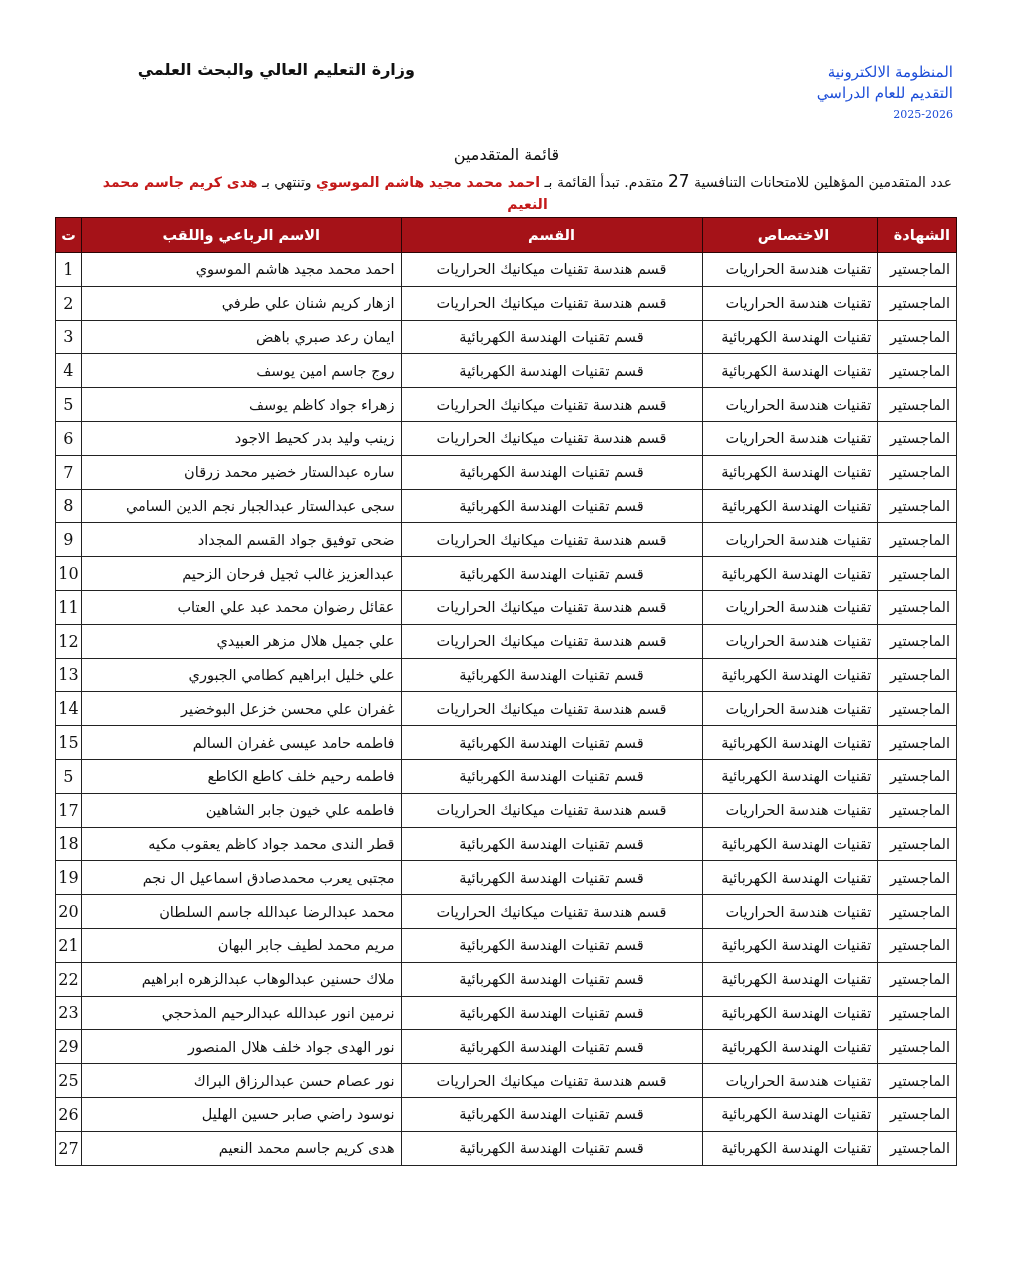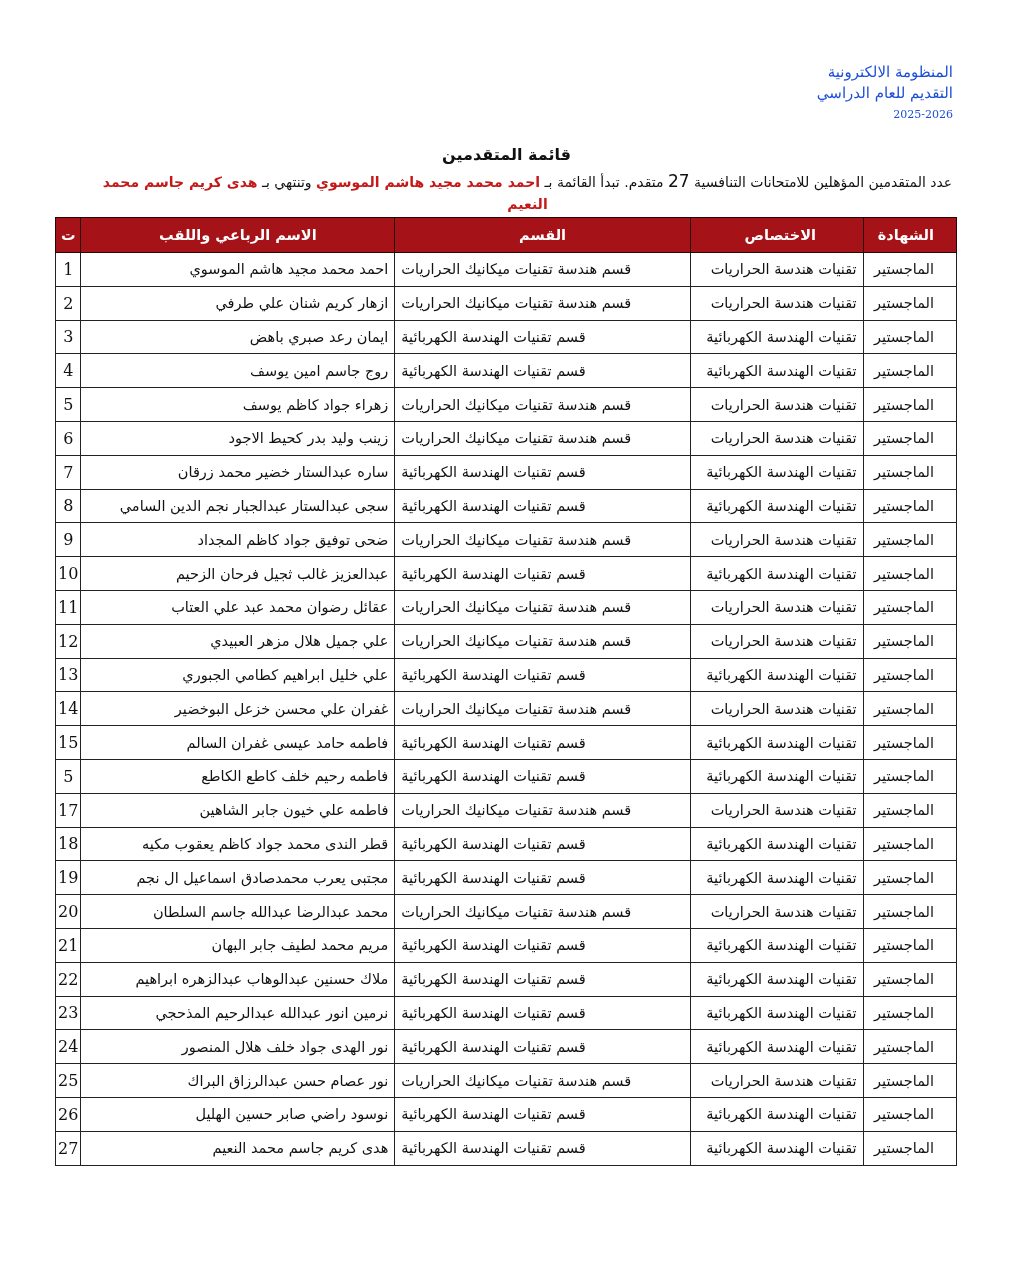--- a/index.html
+++ b/index.html
@@ -15,21 +15,21 @@
   }
   .hdr-left {
     position: absolute; right: 60px; top: 62px; width: 220px;
     direction: rtl; text-align: right;
     font-family: "DejaVu Serif", "Liberation Serif", serif;
     font-size: 15px; line-height: 21px; color: #1d4ed8;
   }
   .hdr-left .year { direction: ltr; text-align: right; font-size: 11px; }
   .title {
     position: absolute; left: 0; right: 0; top: 145px;
-    text-align: center; font-weight: bold; font-size: 16px; direction: rtl;
+    text-align: center; font-weight: normal; font-size: 16px; direction: rtl;
   }
   .summary {
     position: absolute; left: 100px; right: 58px; top: 170px;
     direction: rtl; text-align: center;
     font-size: 14px; line-height: 22px; color: #111;
   }
   .summary .count { font-size: 17px; }
   .summary .red { color: #c41a1a; font-weight: bold; }
   table.list {
     position: absolute; left: 55px; top: 217px; width: 902px;
@@ -37,39 +37,40 @@
     font-size: 14.5px; table-layout: fixed;
   }
   table.list th {
     background: #a51218; color: #fff; font-weight: bold;
     height: 32px; border: 1.5px solid #2a0505; font-size: 14.5px;
   }
   table.list td {
     height: 32.8px; border: 1.5px solid #222; padding: 0 6px;
     white-space: nowrap; overflow: hidden;
   }
-  table.list th.c-cert, table.list td.c-cert { width: 68px; text-align: right; padding-right: 22px; }
+  table.list th.c-cert, table.list td.c-cert { width: 68px; text-align: right; padding-right: 6px; }
   table.list th.c-spec, table.list td.c-spec { width: 160px; padding-left: 8px; }
   table.list th.c-dept, table.list td.c-dept { width: 288px; }
   table.list th.c-name, table.list td.c-name { width: 306px; }
   table.list th.c-no, table.list td.c-no { width: 22px; }
   table.list td.c-spec { text-align: right; }
-  table.list td.c-dept { text-align: left; }
+  table.list td.c-dept { text-align: center; }
   table.list td.c-name { text-align: right; }
   table.list td.c-no {
     text-align: center;
     font-family: "DejaVu Serif", "Liberation Serif", serif; font-size: 16px;
     padding: 0;
   }
   table.list th { text-align: center; }
 </style>
 </head>
 <body>
 
 <div class="hdr-right">
+  <div>وزارة التعليم العالي والبحث العلمي</div>
 </div>
 
 <div class="hdr-left">
   <div>المنظومة الالكترونية</div>
   <div>التقديم للعام الدراسي</div>
   <div class="year">2025-2026</div>
 </div>
 
 <div class="title">قائمة المتقدمين</div>
 
@@ -146,21 +147,21 @@
         <td class="c-cert">الماجستير</td>
         <td class="c-spec">تقنيات الهندسة الكهربائية</td>
         <td class="c-dept">قسم تقنيات الهندسة الكهربائية</td>
         <td class="c-name">سجى عبدالستار عبدالجبار نجم الدين السامي</td>
         <td class="c-no">8</td>
       </tr>
       <tr>
         <td class="c-cert">الماجستير</td>
         <td class="c-spec">تقنيات هندسة الحراريات</td>
         <td class="c-dept">قسم هندسة تقنيات ميكانيك الحراريات</td>
-        <td class="c-name">ضحى توفيق جواد كاظم المجداد</td>
+        <td class="c-name">ضحى توفيق جواد القسم المجداد</td>
         <td class="c-no">9</td>
       </tr>
       <tr>
         <td class="c-cert">الماجستير</td>
         <td class="c-spec">تقنيات الهندسة الكهربائية</td>
         <td class="c-dept">قسم تقنيات الهندسة الكهربائية</td>
         <td class="c-name">عبدالعزيز غالب ثجيل فرحان الزحيم</td>
         <td class="c-no">10</td>
       </tr>
       <tr>
@@ -252,21 +253,21 @@
         <td class="c-spec">تقنيات الهندسة الكهربائية</td>
         <td class="c-dept">قسم تقنيات الهندسة الكهربائية</td>
         <td class="c-name">نرمين انور عبدالله عبدالرحيم المذحجي</td>
         <td class="c-no">23</td>
       </tr>
       <tr>
         <td class="c-cert">الماجستير</td>
         <td class="c-spec">تقنيات الهندسة الكهربائية</td>
         <td class="c-dept">قسم تقنيات الهندسة الكهربائية</td>
         <td class="c-name">نور الهدى جواد خلف هلال المنصور</td>
-        <td class="c-no">24</td>
+        <td class="c-no">29</td>
       </tr>
       <tr>
         <td class="c-cert">الماجستير</td>
         <td class="c-spec">تقنيات هندسة الحراريات</td>
         <td class="c-dept">قسم هندسة تقنيات ميكانيك الحراريات</td>
         <td class="c-name">نور عصام حسن عبدالرزاق البراك</td>
         <td class="c-no">25</td>
       </tr>
       <tr>
         <td class="c-cert">الماجستير</td>

